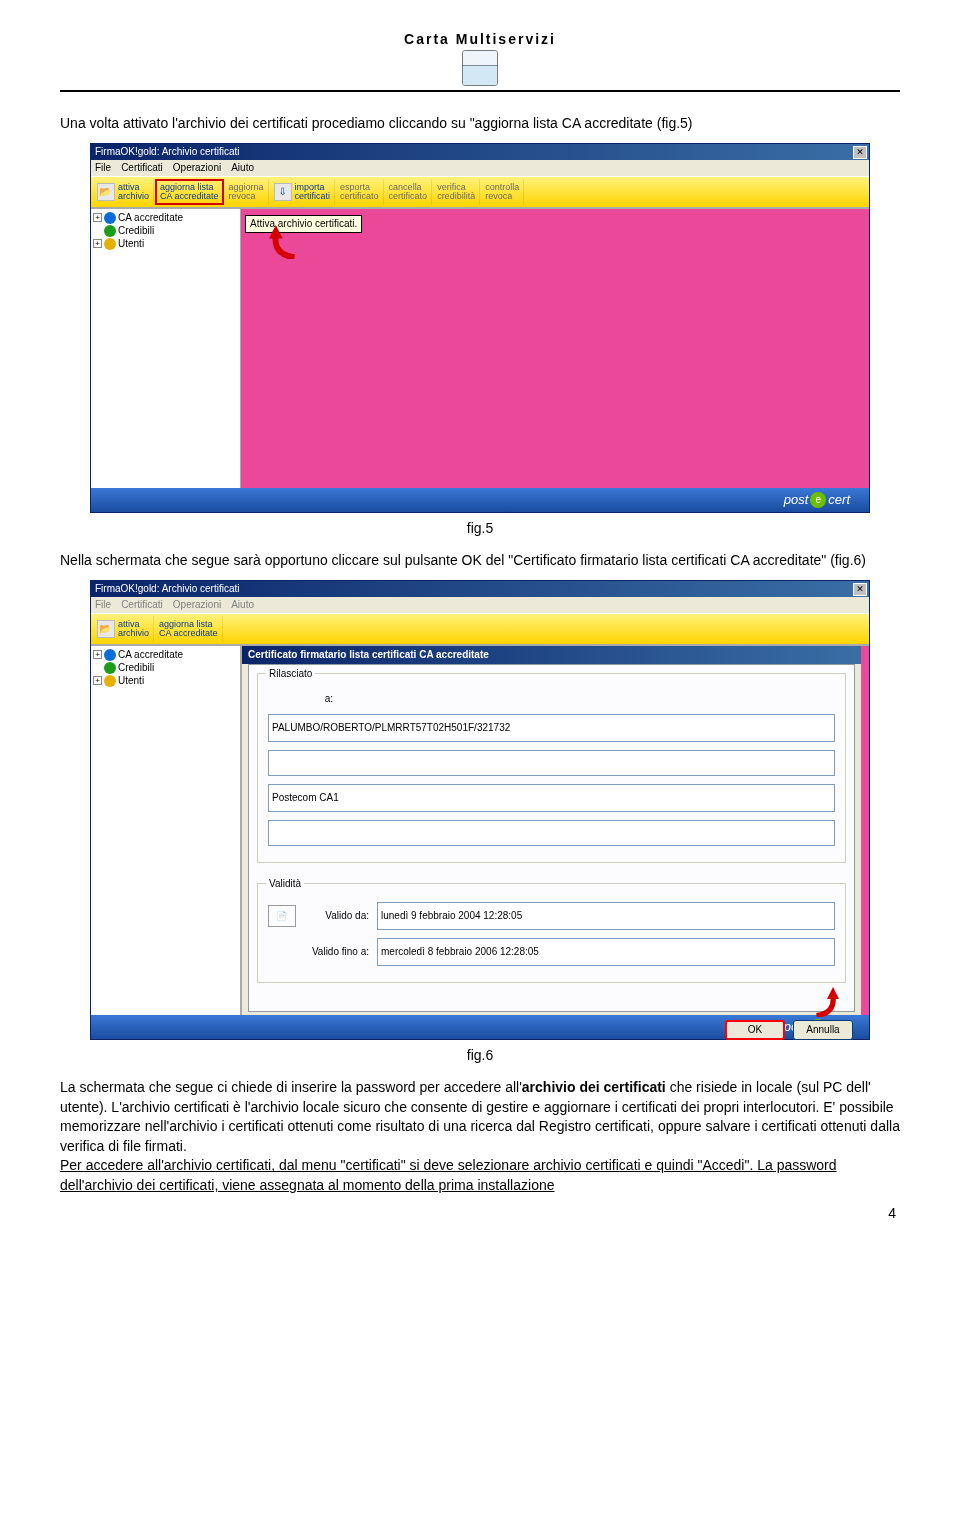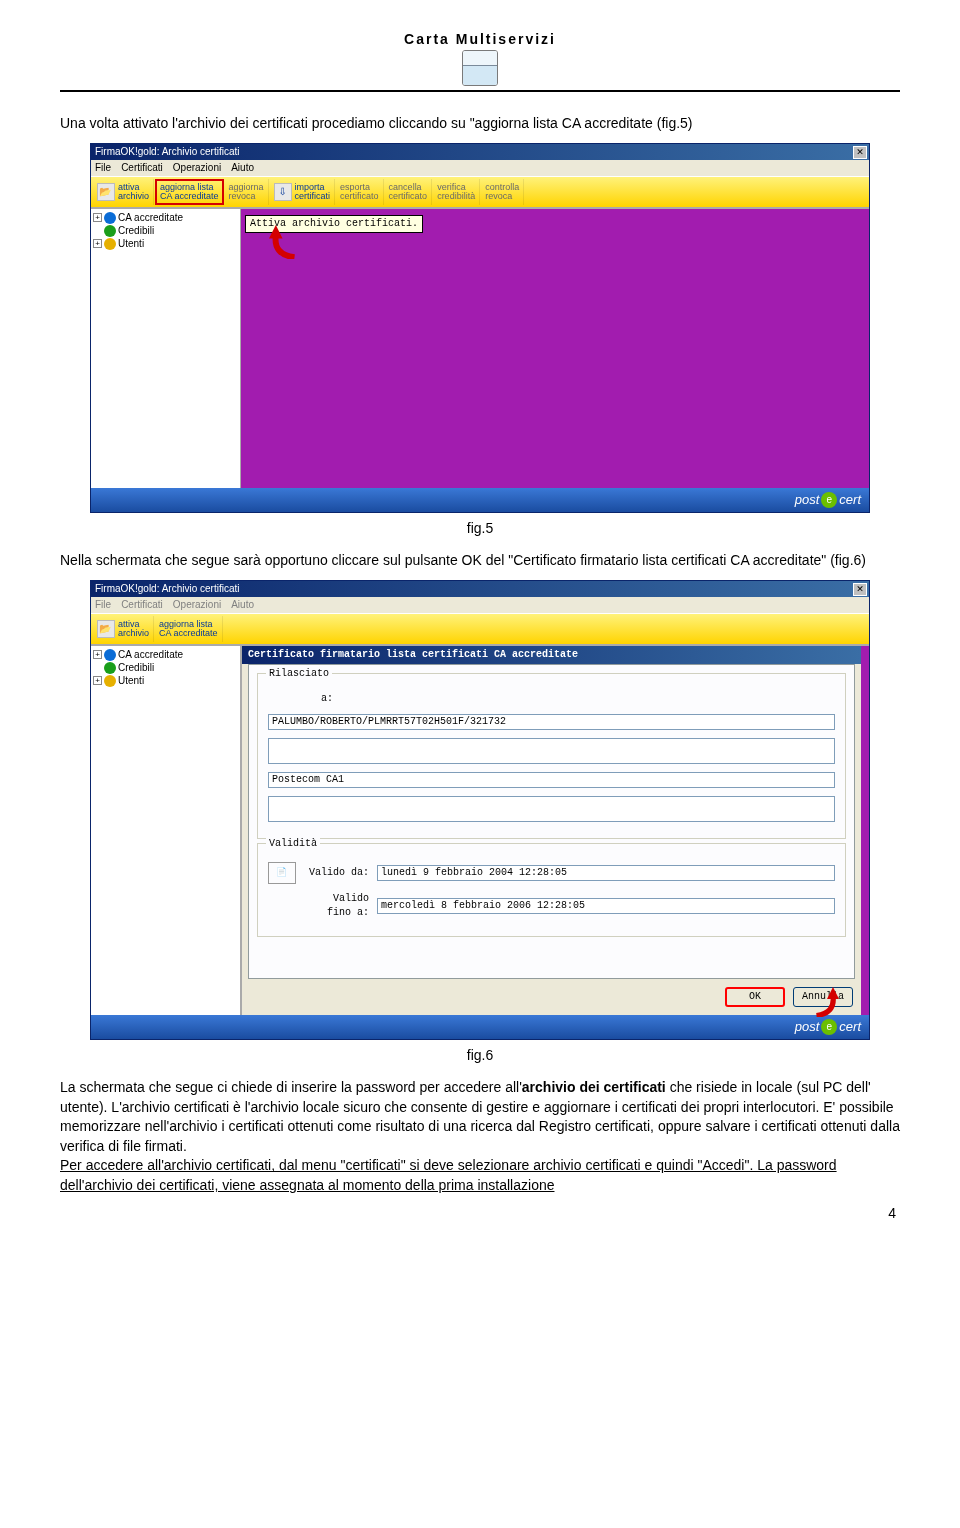--- a/index.html
+++ b/index.html
@@ -136,41 +136,41 @@
   .tree-plus {
     width: 9px; height: 9px; border: 1px solid #888; display: inline-flex;
     align-items: center; justify-content: center; font-size: 8px; color: #000;
   }
   .tree-icon {
     width: 12px; height: 12px; background: #0a6cd6; border-radius: 50%;
     display: inline-block;
   }
   .tree-icon.green { background: #1a9e1a; }
   .tree-icon.yellow { background: #e6b000; }
-  .main-panel { flex: 1; background: #a21caf; position: relative; font-family: Liberation Mono, monospace; }
+  .main-panel { flex: 1; background: #ec4899; position: relative; }
   .tooltip-box {
     position: absolute;
     top: 6px; left: 4px;
     background: #ffffe1;
     border: 1px solid #000;
     font-size: 10px;
     padding: 1px 4px;
   }
   .arrow-swirl {
     position: absolute;
     top: 16px; left: 28px;
     width: 34px; height: 34px;
   }
   .footer-bar {
     background: linear-gradient(to bottom, #3a78d6, #1a4ca0);
     height: 24px;
     display: flex;
     align-items: center;
     justify-content: flex-end;
-    padding: 0 8px;
+    padding: 0 19px;
     color: #fff;
     font-size: 13px;
     font-style: italic;
   }
   .footer-bar .ecirc {
     width: 16px; height: 16px; background: #6bbf00; border-radius: 50%;
     display: inline-flex; align-items: center; justify-content: center;
     color: #fff; font-style: normal; font-size: 10px; margin: 0 2px;
   }
 
@@ -212,37 +212,37 @@
   .dlg-body {
     margin: 0 6px 4px 6px;
     border: 1px solid #919b9c;
     background: #fcfcfe;
     flex: 1;
     padding: 8px;
     font-size: 10px;
   }
   .fieldset {
     border: 1px solid #d0d0bf;
-    margin-bottom: 4px;
+    margin-bottom: 20px;
     padding: 18px 10px 8px 10px;
     position: relative;
   }
   .fieldset .legend {
     position: absolute;
     top: -7px;
     left: 8px;
     background: #fcfcfe;
     padding: 0 3px;
     font-size: 10px;
   }
   .fld-row { display: flex; align-items: center; gap: 8px; margin-bottom: 8px; }
   .fld-row .lbl { width: 65px; text-align: right; }
   .fld-row .txt {
     flex: 1;
-    height: 16px;
+    height: 28px;
     background: #fff;
     border: 1px solid #7f9db9;
     padding: 0 3px;
     display: flex;
     align-items: center;
     font-size: 10px;
   }
   .fld-row .txt.empty { height: 26px; }
   .dlg-buttons {
     display: flex;

